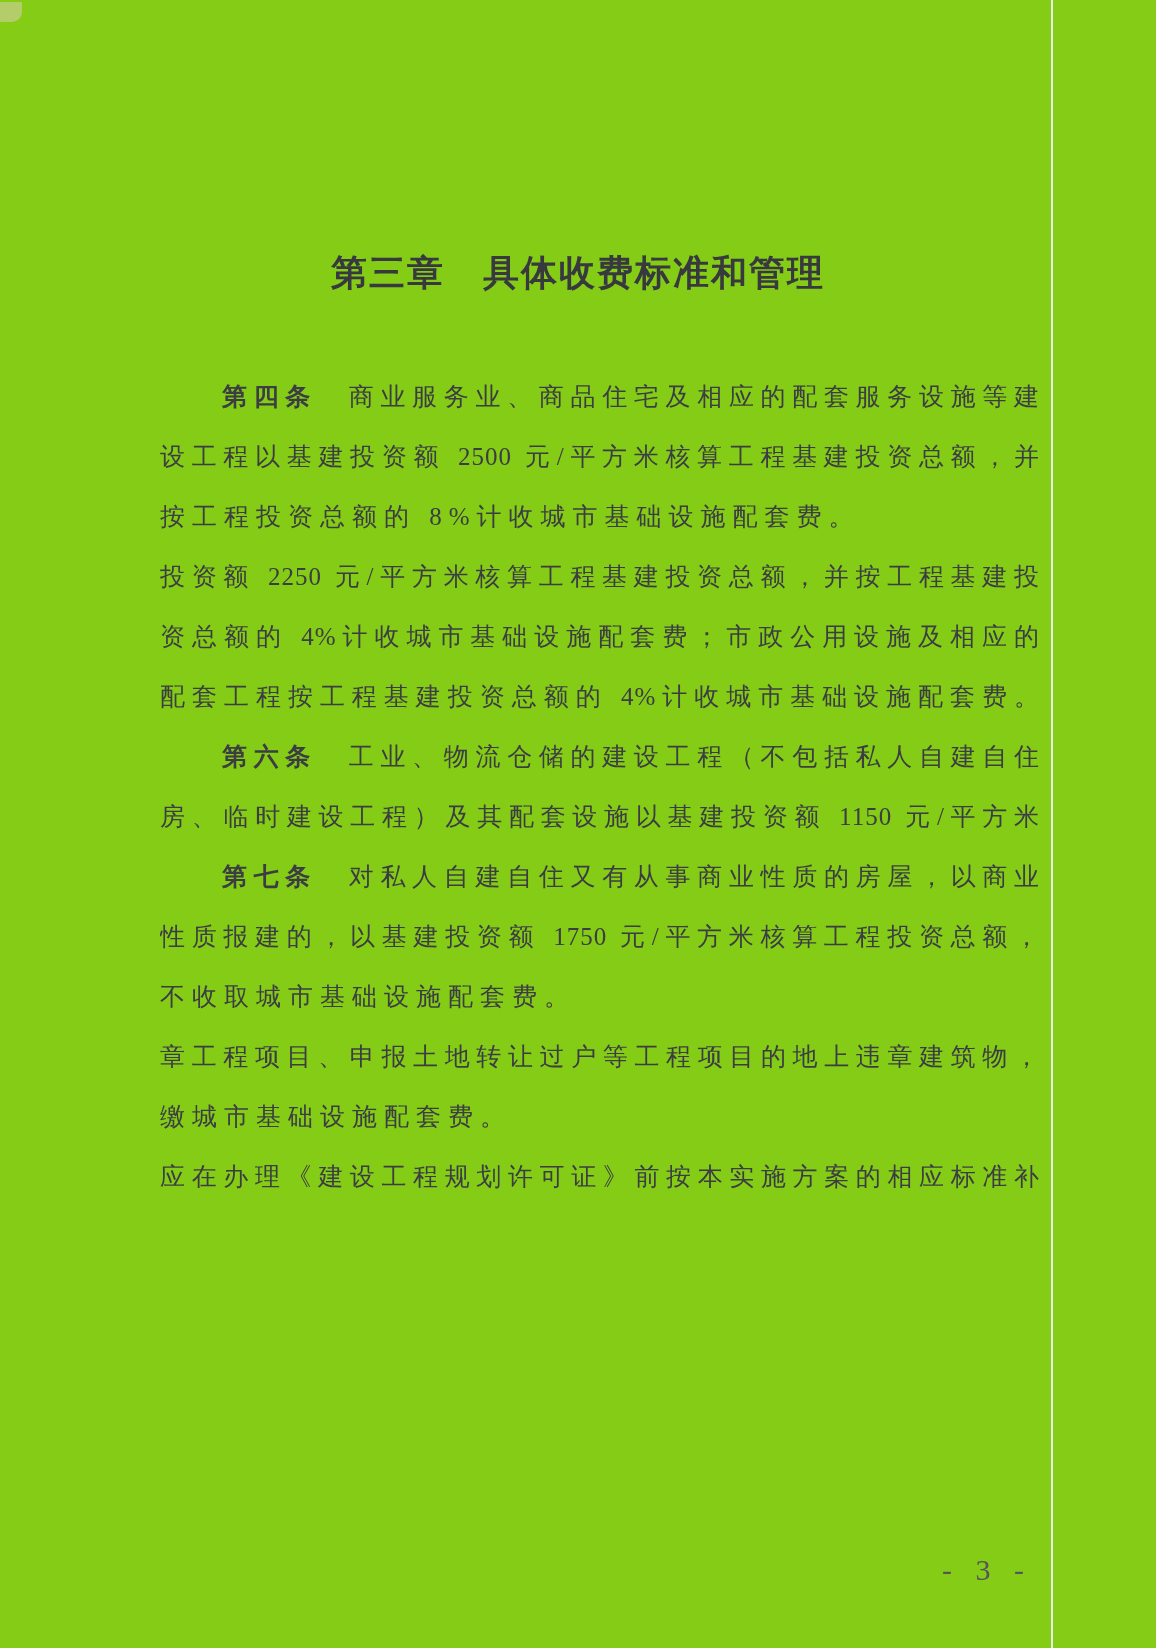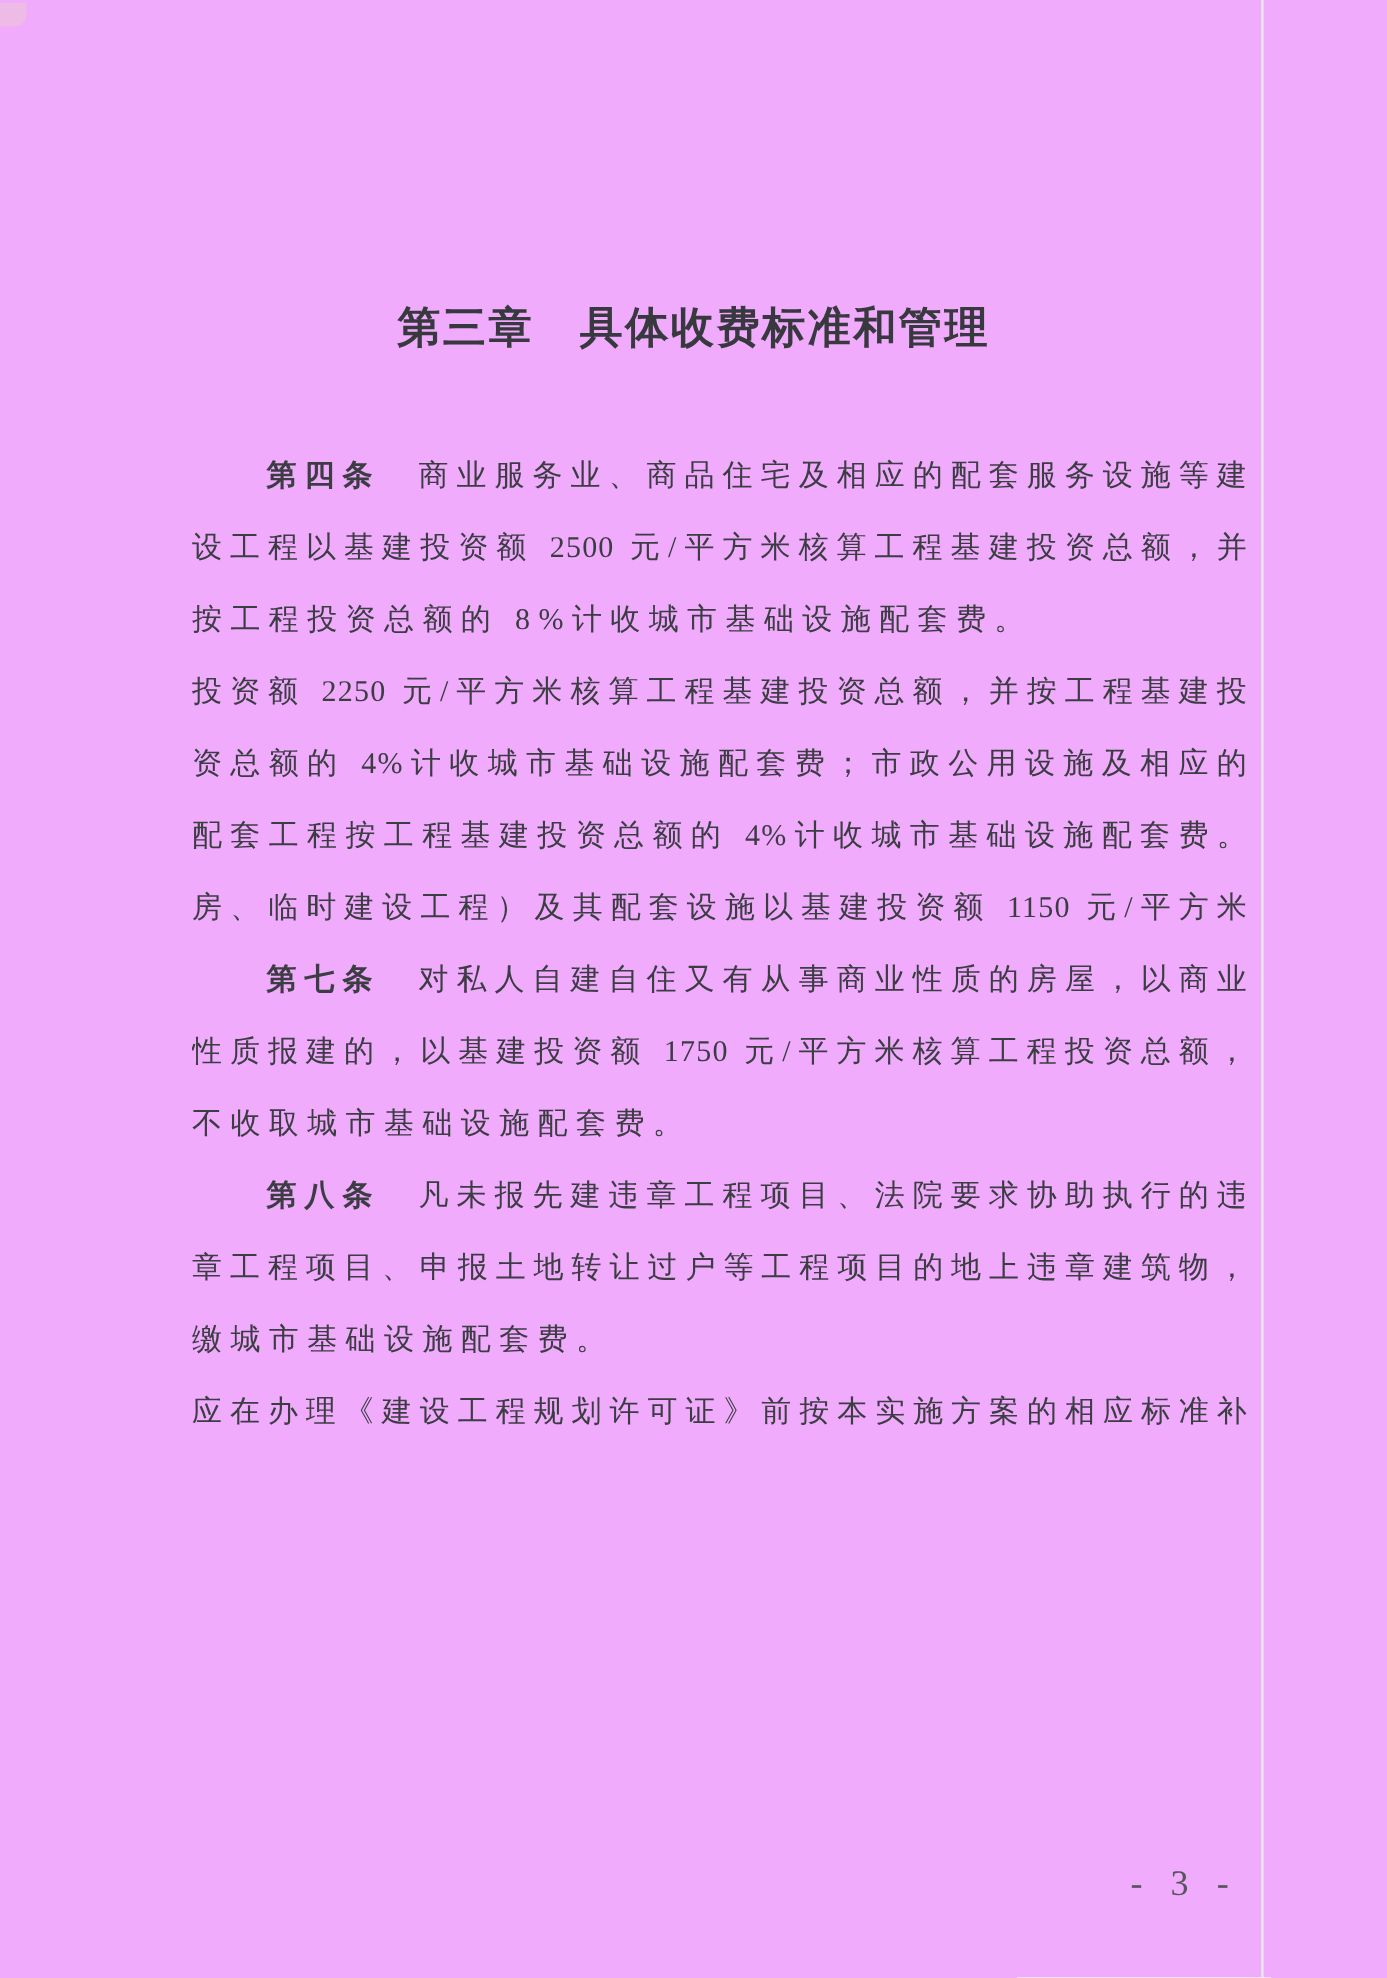--- a/index.html
+++ b/index.html
@@ -1,20 +1,20 @@
 <!DOCTYPE html>
 <html><head>
 <meta charset="utf-8">
 <style>
   html, body { margin: 0; padding: 0; background: #ffffff; }
   .page {
     position: relative;
     width: 1156px;
     height: 1648px;
-    background: #f0abfc;
+    background: #84cc16;
     overflow: hidden;
     font-family: "Liberation Serif", "DejaVu Serif", serif;
     color: #3c3d43;
   }
   
   .corner-smudge {
     position: absolute;
     left: 0; top: 2px;
     width: 22px; height: 20px;
     background: #eccfcf;
@@ -83,31 +83,31 @@
       <div class="line last">按工程投资总额的 8%计收城市基础设施配套费。</div>
     </div>
 
     <div>
       <div class="line">投资额 2250 元/平方米核算工程基建投资总额，并按工程基建投</div>
       <div class="line">资总额的 4%计收城市基础设施配套费；市政公用设施及相应的</div>
       <div class="line">配套工程按工程基建投资总额的 4%计收城市基础设施配套费。</div>
     </div>
 
     <div>
+      <div class="line indent"><span class="art-label">第六条</span><span>　工业、物流仓储的建设工程（不包括私人自建自住</span></div>
       <div class="line">房、临时建设工程）及其配套设施以基建投资额 1150 元/平方米</div>
     </div>
 
     <div>
       <div class="line indent"><span class="art-label">第七条</span><span>　对私人自建自住又有从事商业性质的房屋，以商业</span></div>
       <div class="line">性质报建的，以基建投资额 1750 元/平方米核算工程投资总额，</div>
       <div class="line last">不收取城市基础设施配套费。</div>
     </div>
 
     <div>
-      <div class="line indent"><span class="art-label">第八条</span><span>　凡未报先建违章工程项目、法院要求协助执行的违</span></div>
       <div class="line">章工程项目、申报土地转让过户等工程项目的地上违章建筑物，</div>
       <div class="line last">缴城市基础设施配套费。</div>
       <div class="line">应在办理《建设工程规划许可证》前按本实施方案的相应标准补</div>
     </div>
 
   </div>
 
   <div class="page-number">- 3 -</div>
 
 </div>

